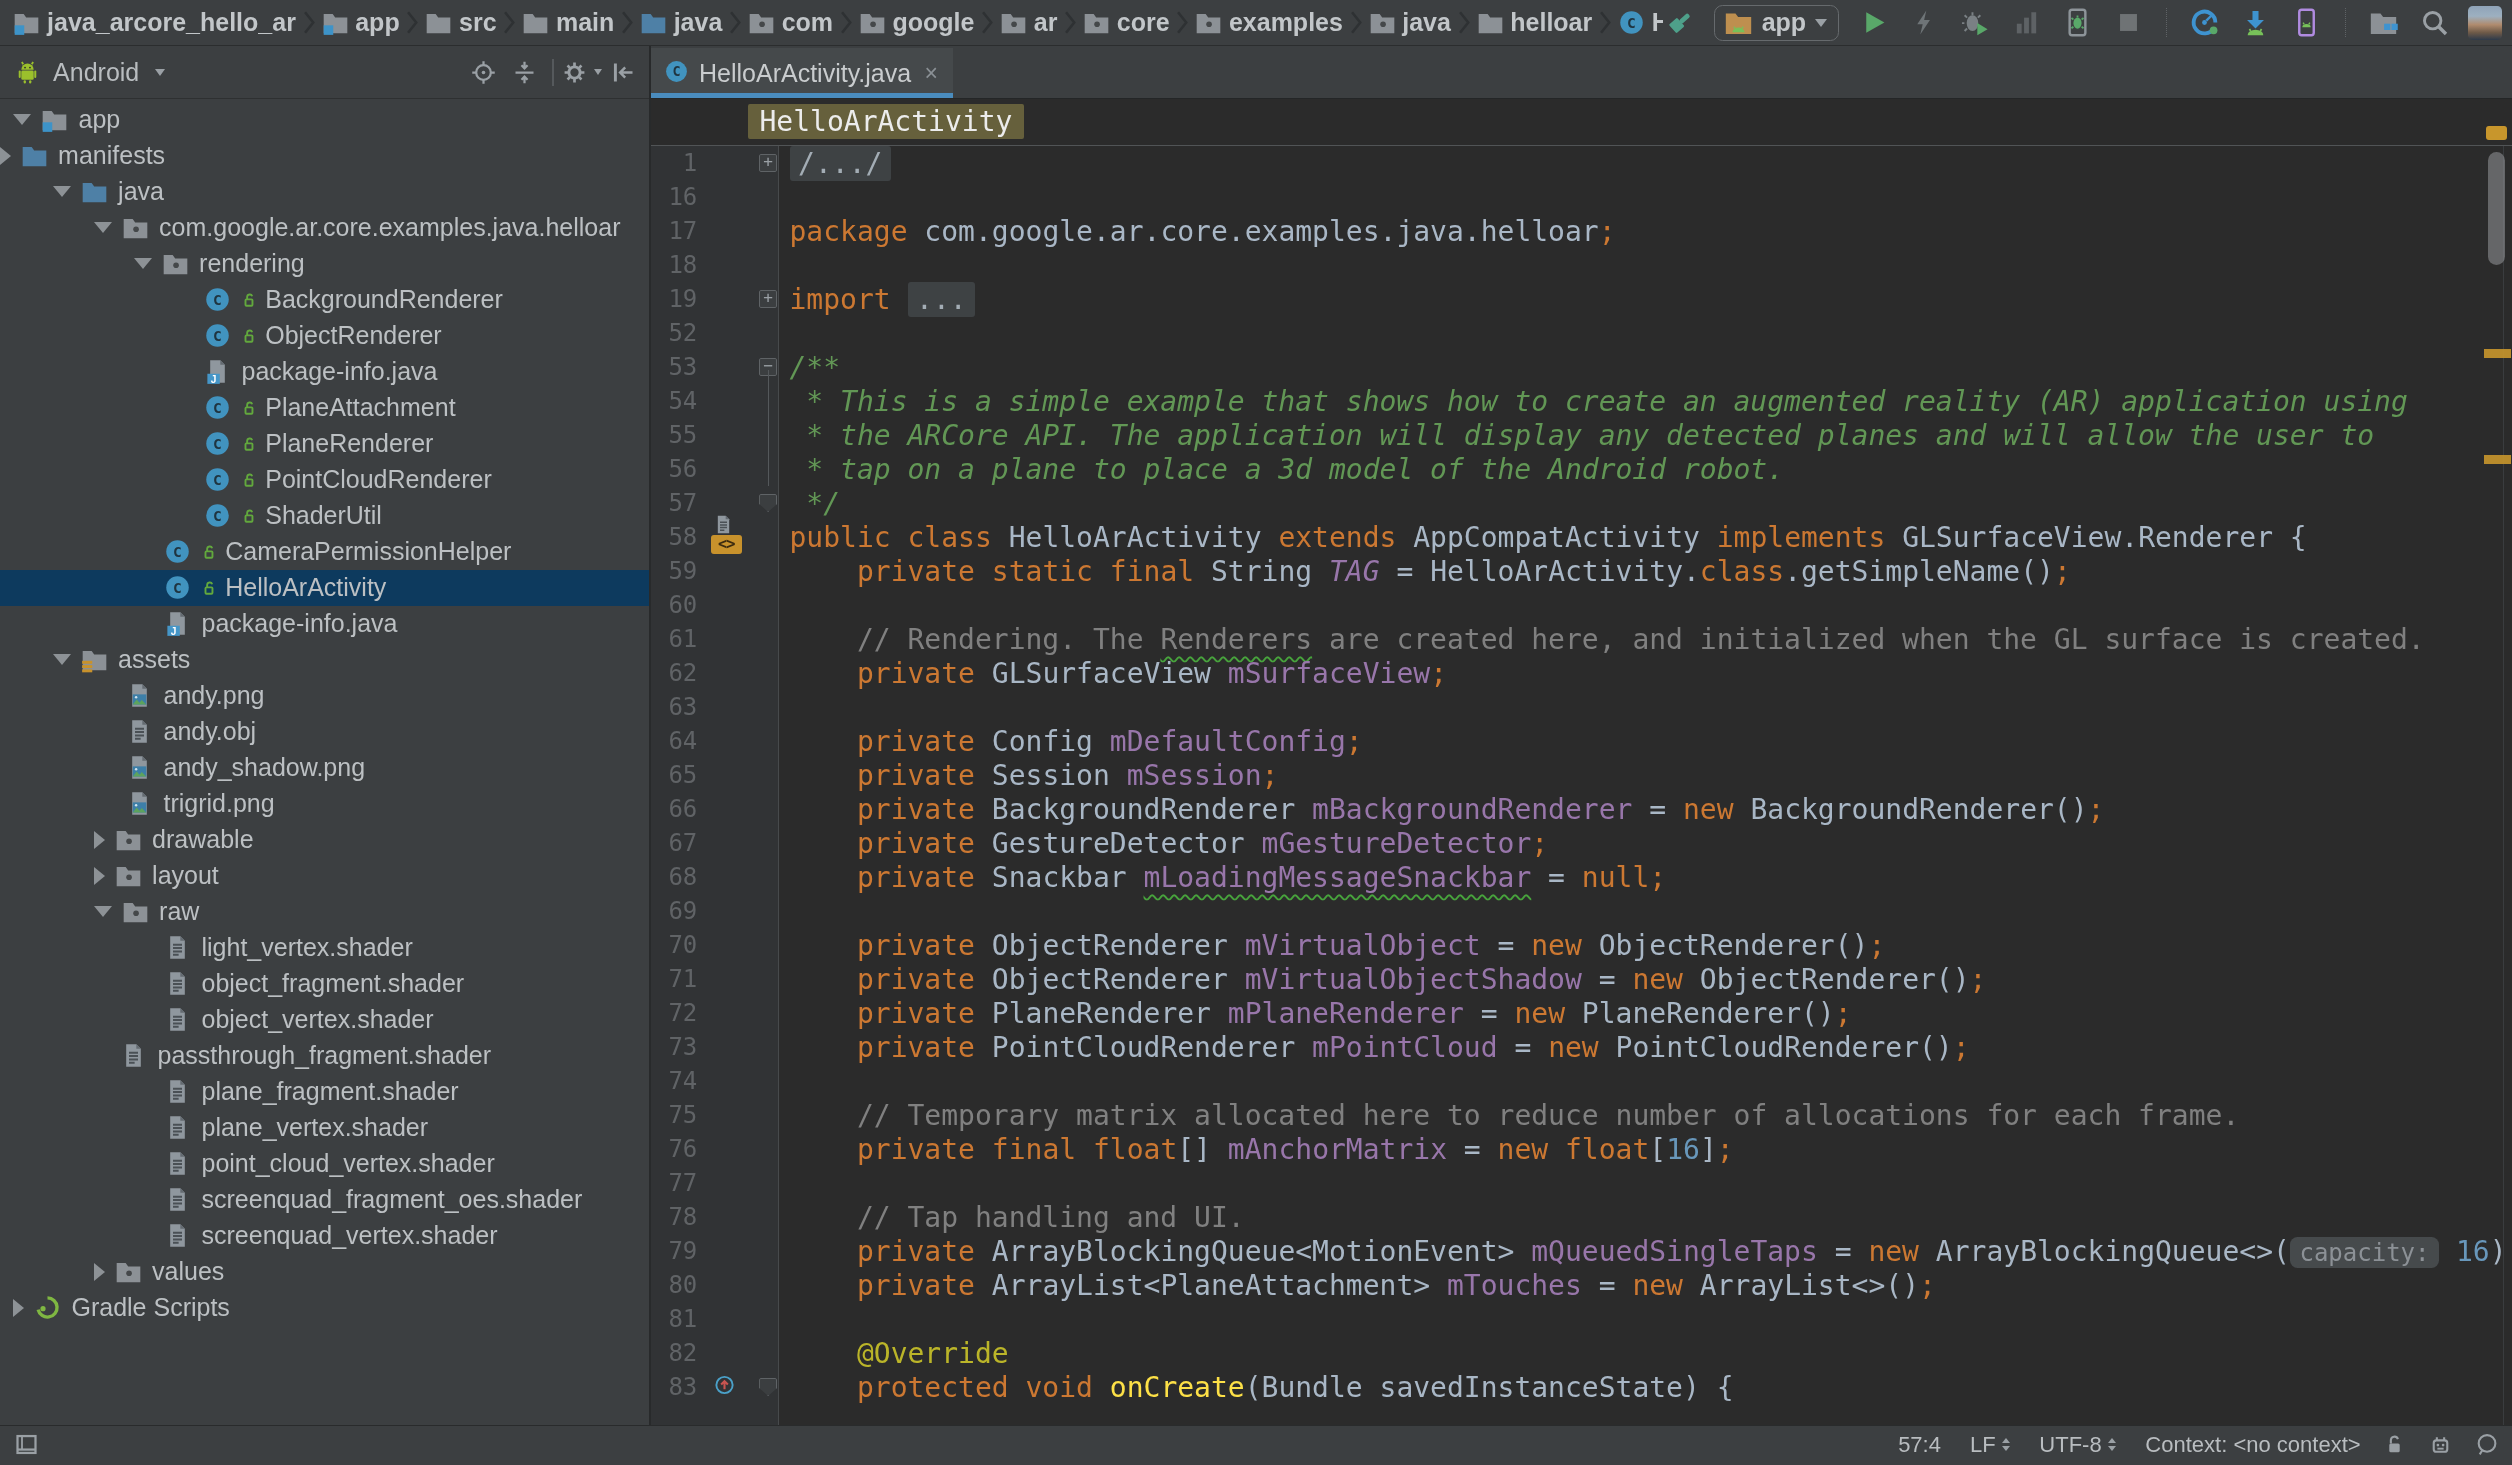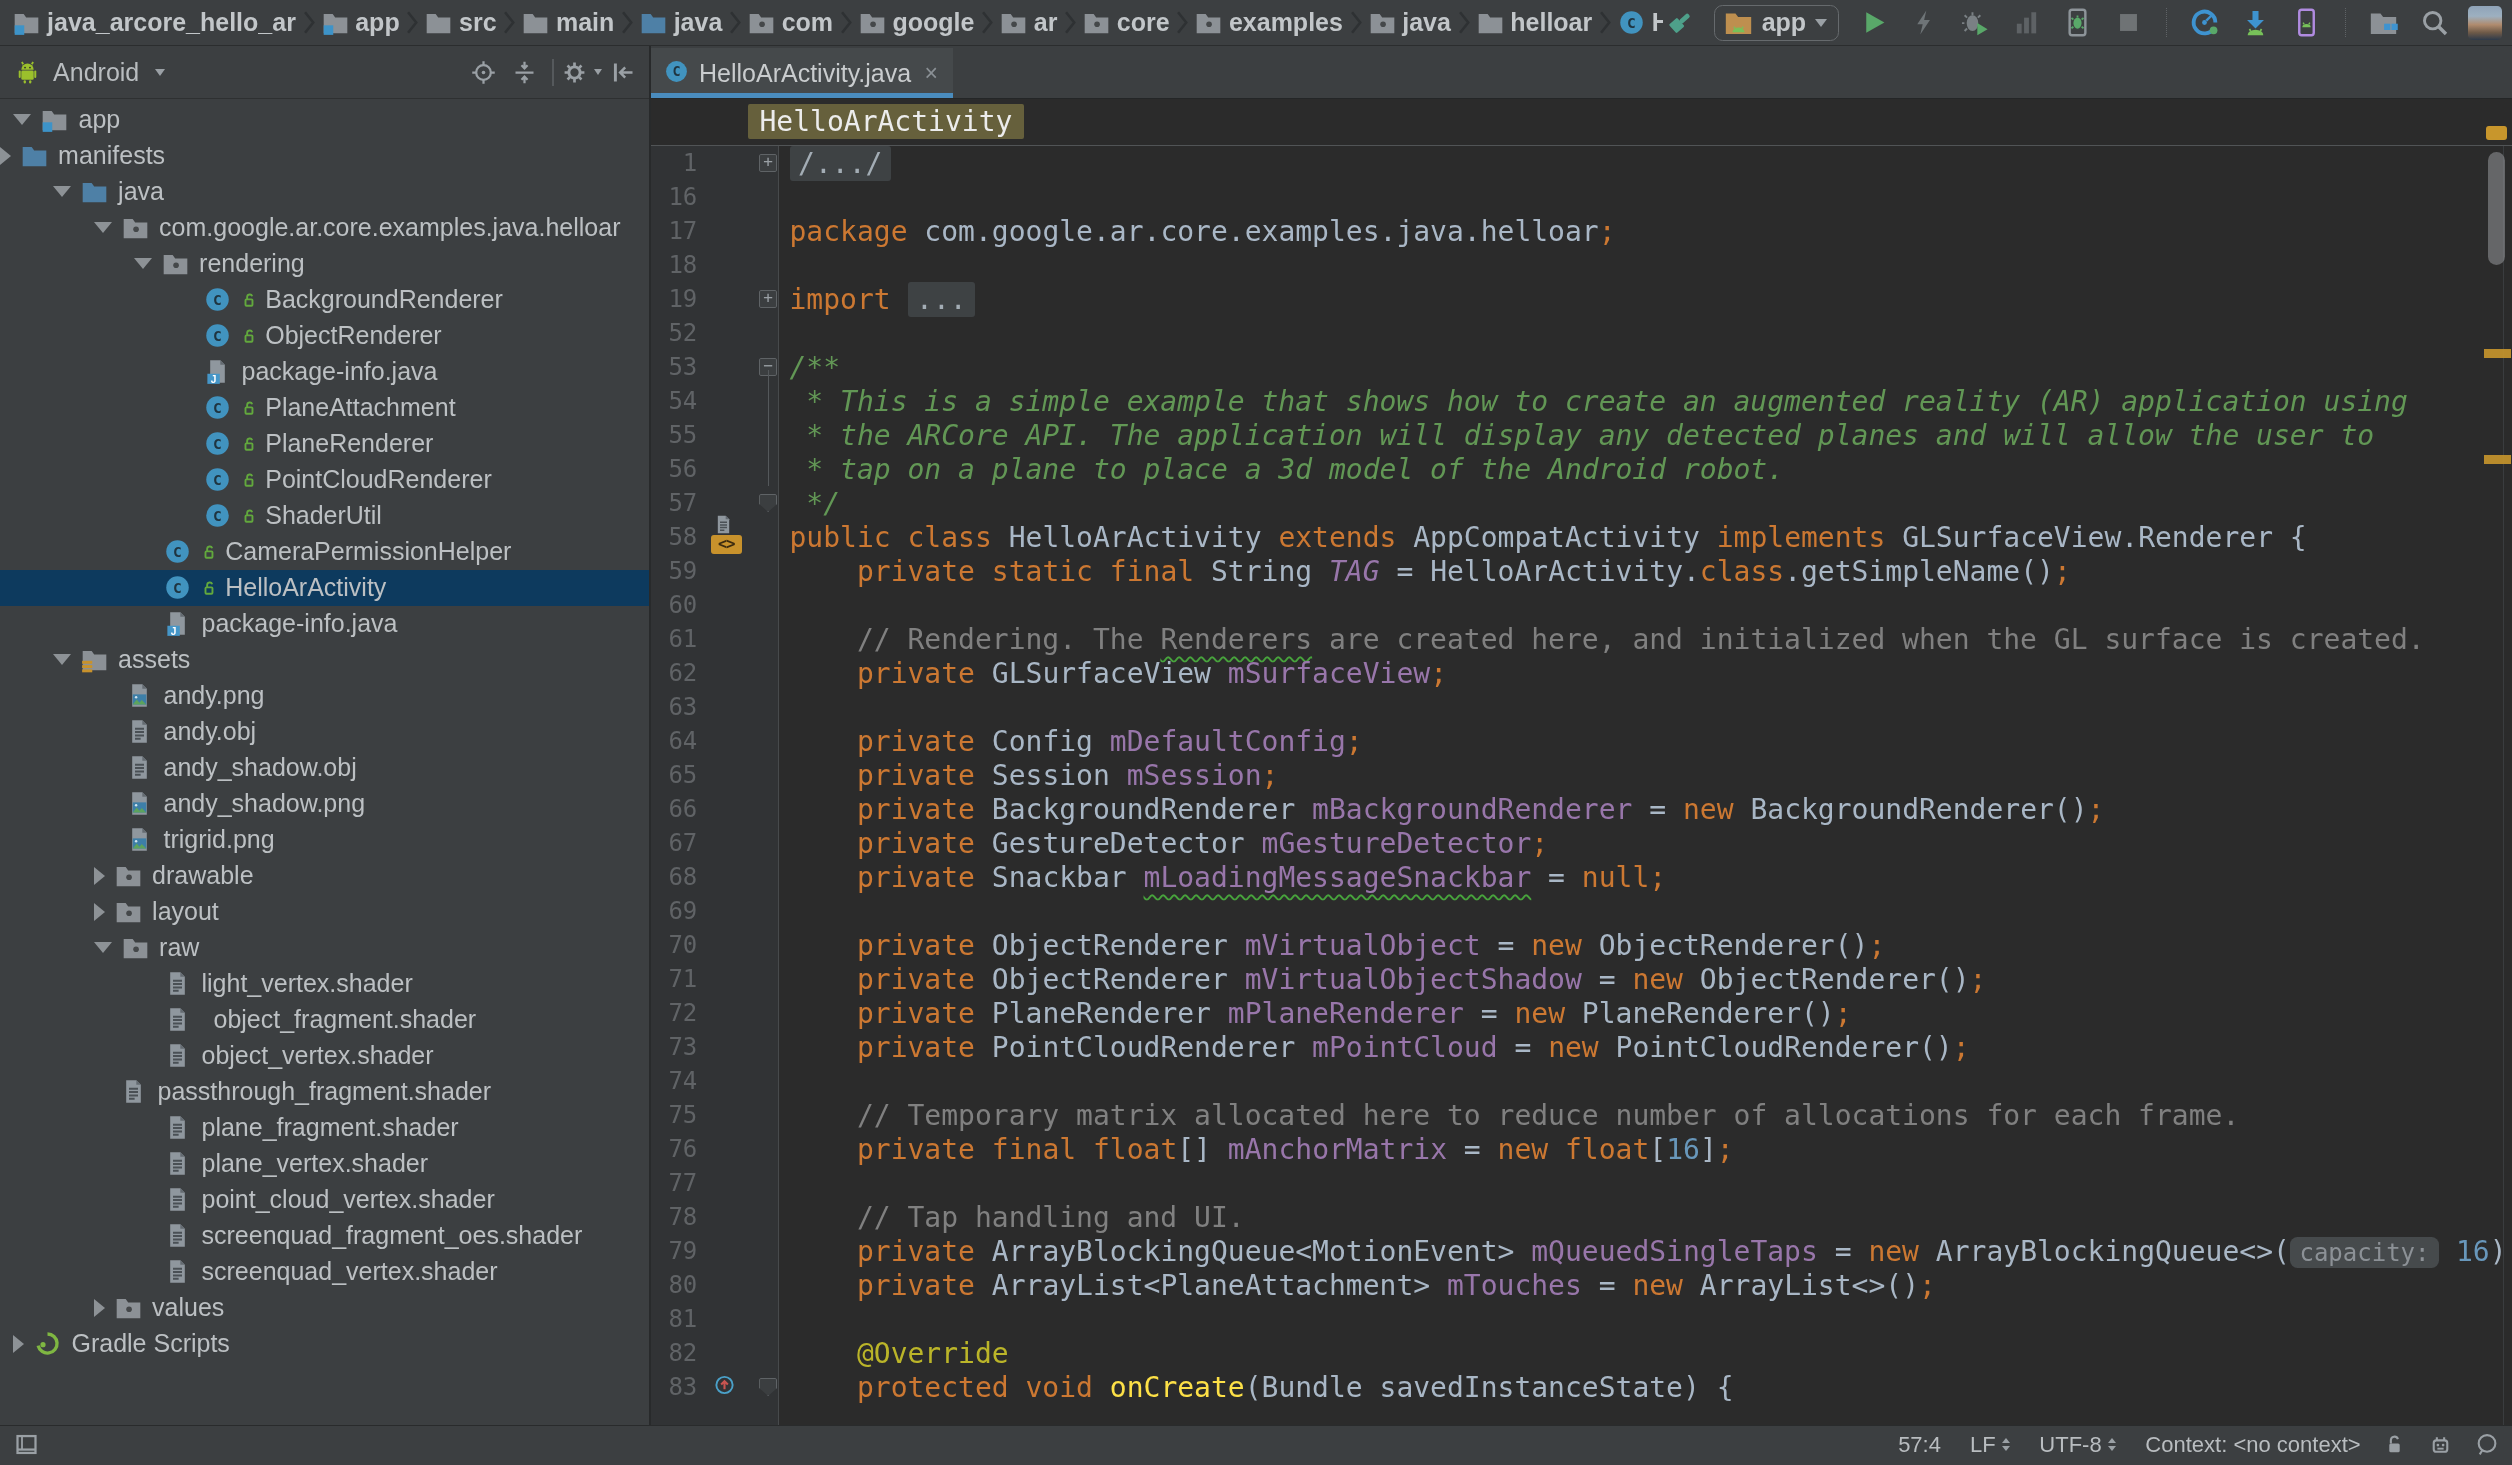--- a/index.html
+++ b/index.html
@@ -788,32 +788,20 @@
               </span>
             </span>
             <span>andy.obj</span>
           </div>
           <div class="trow" style="padding-left: 126px;">
             <span class="ticon">
               <span style="display: inline-flex; align-items: center;">
                 <svg width="27" height="27" viewBox="0 0 24 24" xmlns="http://www.w3.org/2000/svg">
                   <path d="M5.5 2h9l4 4v16h-13z" fill="#8F979E"></path>
                   <path d="M14.5 2l4 4h-4z" fill="#646B71"></path>
-                  <path d="M8 9.5h8M8 12.5h8M8 15.5h8M8 18.5h5" stroke="#4A5055" stroke-width="1.7"></path>
-                </svg>
-              </span>
-            </span>
-            <span>andy_shadow.obj</span>
-          </div>
-          <div class="trow" style="padding-left: 126px;">
-            <span class="ticon">
-              <span style="display: inline-flex; align-items: center;">
-                <svg width="27" height="27" viewBox="0 0 24 24" xmlns="http://www.w3.org/2000/svg">
-                  <path d="M5.5 2h9l4 4v16h-13z" fill="#8F979E"></path>
-                  <path d="M14.5 2l4 4h-4z" fill="#646B71"></path>
                   <rect x="6" y="11" width="12" height="9" fill="#3D7FA8"></rect>
                   <path d="M6 20l3.5-4.5 2.5 3 2-2.5L18 20z" fill="#5DA35D"></path>
                   <circle cx="9" cy="13.5" r="1.1" fill="#CFE3EE"></circle>
                 </svg>
               </span>
             </span>
             <span>andy_shadow.png</span>
           </div>
           <div class="trow" style="padding-left: 126px;">
             <span class="ticon">
@@ -870,21 +858,21 @@
               <span style="display: inline-flex; align-items: center;">
                 <svg width="27" height="27" viewBox="0 0 24 24" xmlns="http://www.w3.org/2000/svg">
                   <path d="M5.5 2h9l4 4v16h-13z" fill="#8F979E"></path>
                   <path d="M14.5 2l4 4h-4z" fill="#646B71"></path>
                   <path d="M8 9.5h8M8 12.5h8M8 15.5h8M8 18.5h5" stroke="#4A5055" stroke-width="1.7"></path>
                 </svg>
               </span>
             </span>
             <span>light_vertex.shader</span>
           </div>
-          <div class="trow" style="padding-left: 164px; gap: 12px;">
+          <div class="trow" style="padding-left: 164px;">
             <span class="ticon">
               <span style="display: inline-flex; align-items: center;">
                 <svg width="27" height="27" viewBox="0 0 24 24" xmlns="http://www.w3.org/2000/svg">
                   <path d="M5.5 2h9l4 4v16h-13z" fill="#8F979E"></path>
                   <path d="M14.5 2l4 4h-4z" fill="#646B71"></path>
                   <path d="M8 9.5h8M8 12.5h8M8 15.5h8M8 18.5h5" stroke="#4A5055" stroke-width="1.7"></path>
                 </svg>
               </span>
             </span>
             <span>object_fragment.shader</span>

